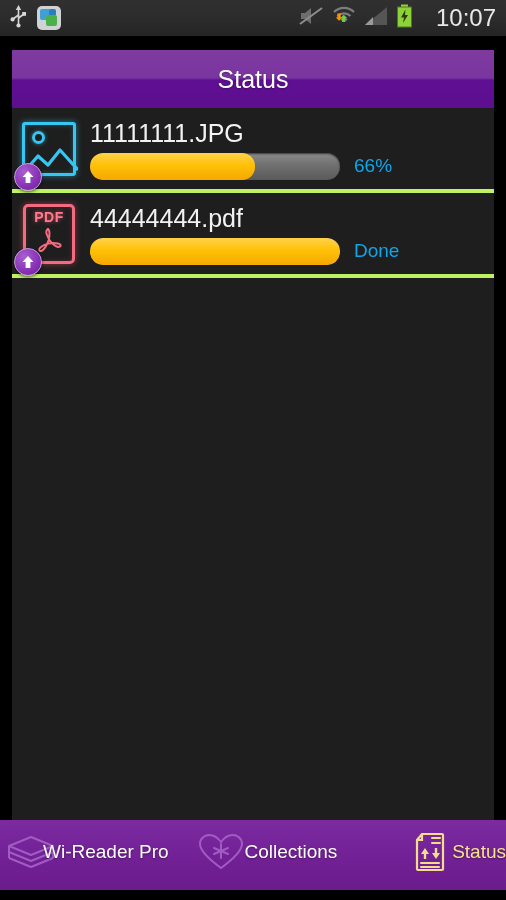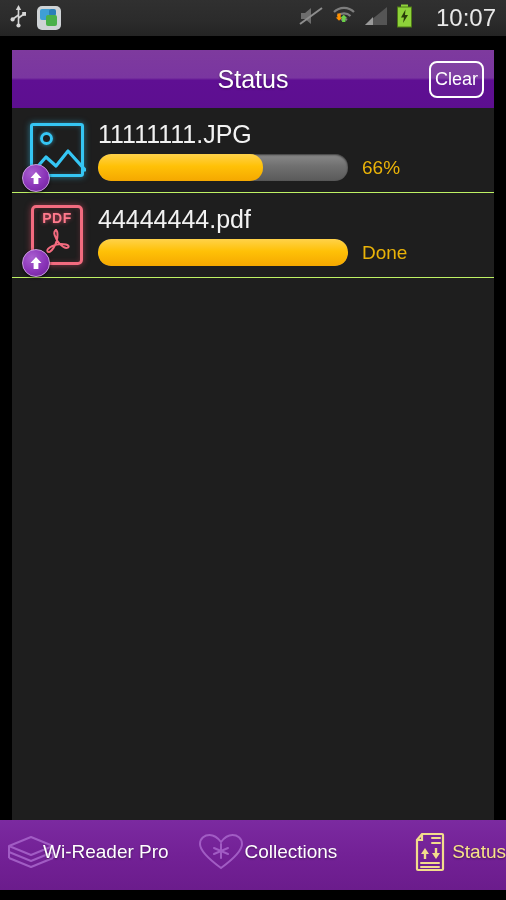--- a/index.html
+++ b/index.html
@@ -69,22 +69,22 @@
   .content{
     position:absolute; left:12px; top:108px;
     width:482px; height:712px;
     background:#1e1e1e;
     overflow:hidden;
   }
   .row{
     position:relative;
     height:85px;
     display:flex; align-items:center;
-    border-bottom:1px solid #bef264;
-    padding-left:14px;
+    border-bottom:4px solid #bef264;
+    padding-left:6px;
   }
   .row-icon{
     position:relative;
     width:62px; height:76px;
     flex:0 0 62px;
     display:flex;align-items:center;justify-content:center;
   }
   .row-body{
     flex:1 1 auto; height:76px;
     display:flex; flex-direction:column; justify-content:center;
@@ -102,21 +102,21 @@
     background:linear-gradient(to bottom,#8b8b8b 0%,#707070 45%,#5a5a5a 100%);
     box-shadow:inset 0 1px 2px rgba(0,0,0,.6);
     overflow:hidden;
   }
   .pbar .fill{
     position:absolute;left:0;top:0;bottom:0;
     border-radius:13px;
     background:linear-gradient(to bottom,#ffd24a 0%,#ffc107 45%,#f5a800 100%);
   }
   .pstat{
-    color:#eab308; font-size:19px; white-space:nowrap;
+    color:#0ea5e9; font-size:19px; white-space:nowrap;
   }
 
   
   .ico-photo{
     position:relative;width:54px;height:54px;
     border:3px solid #35c6f4; border-radius:3px;
     box-shadow:0 0 6px rgba(53,198,244,.55), inset 0 0 5px rgba(53,198,244,.3);
   }
   .ico-photo .sun{
     position:absolute;left:7px;top:6px;width:13px;height:13px;
@@ -230,23 +230,20 @@
           <polygon points="9.5,5.5 5,13.5 8,13.5 7,19 12,11 9,11" fill="#2a3d0a"></polygon>
         </svg>
       </span>
       <span class="sb-clock">10:07</span>
     </div>
   </div>
   <div class="statusbar-underline"></div>
 
   <div class="header">
     <div class="header-title">Status</div>
-    <div class="clear-btn">
-      <span>Clear</span>
-    </div>
   </div>
 
   <div class="content">
 
     <div class="row">
       <div class="row-icon">
         <div class="ico-photo">
           <div class="sun"></div>
           <svg width="54" height="32" viewBox="0 0 54 32">
             <path d="M0 30 L14 14 L24 23 L36 8 L54 28" fill="none" stroke="#35c6f4" stroke-width="3.2" stroke-linejoin="round"></path>

